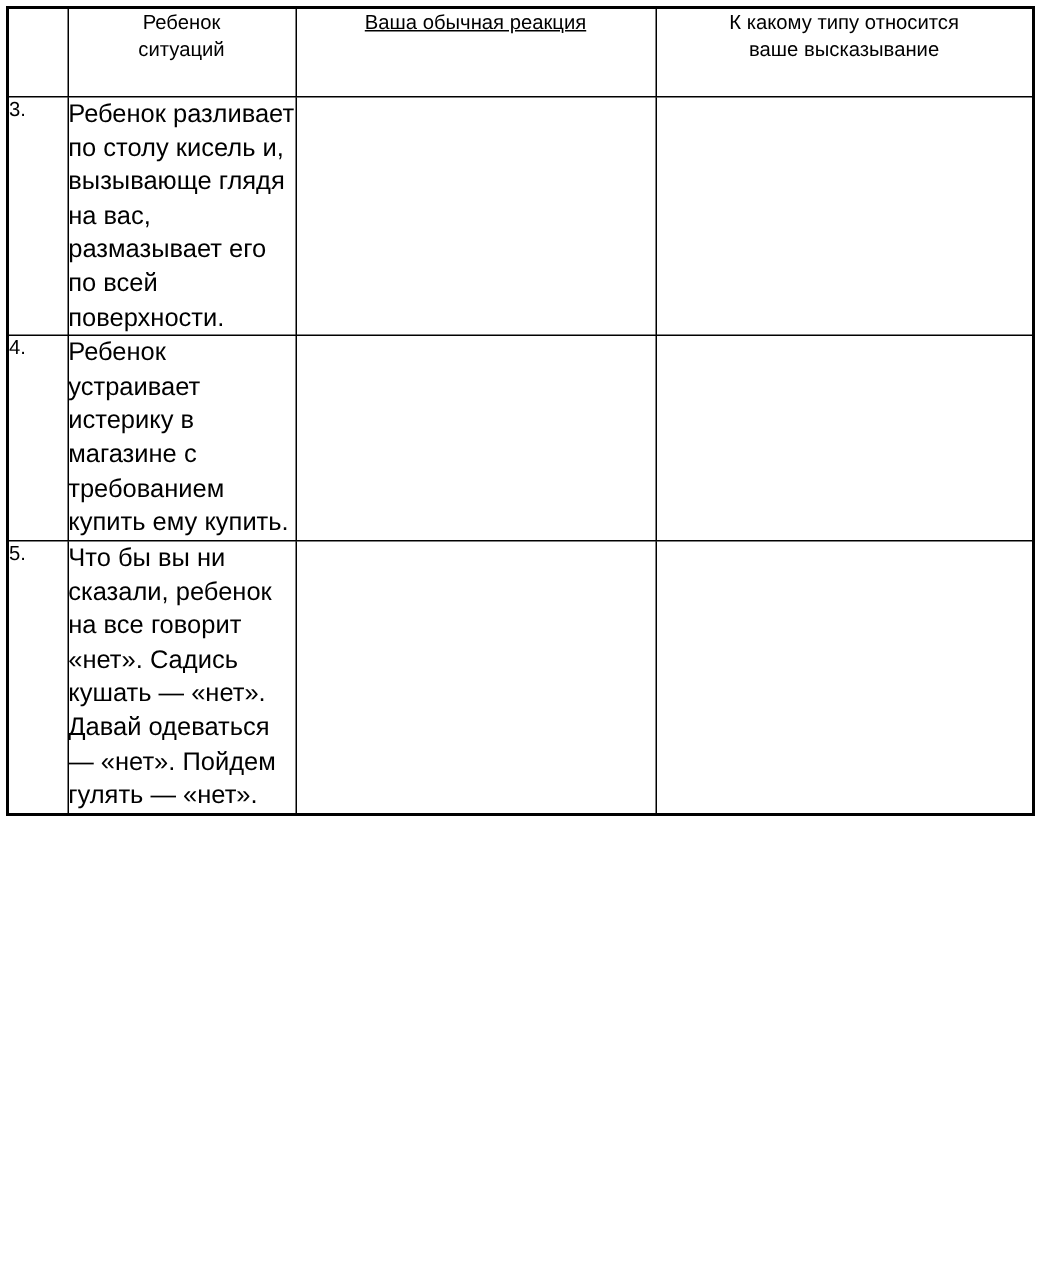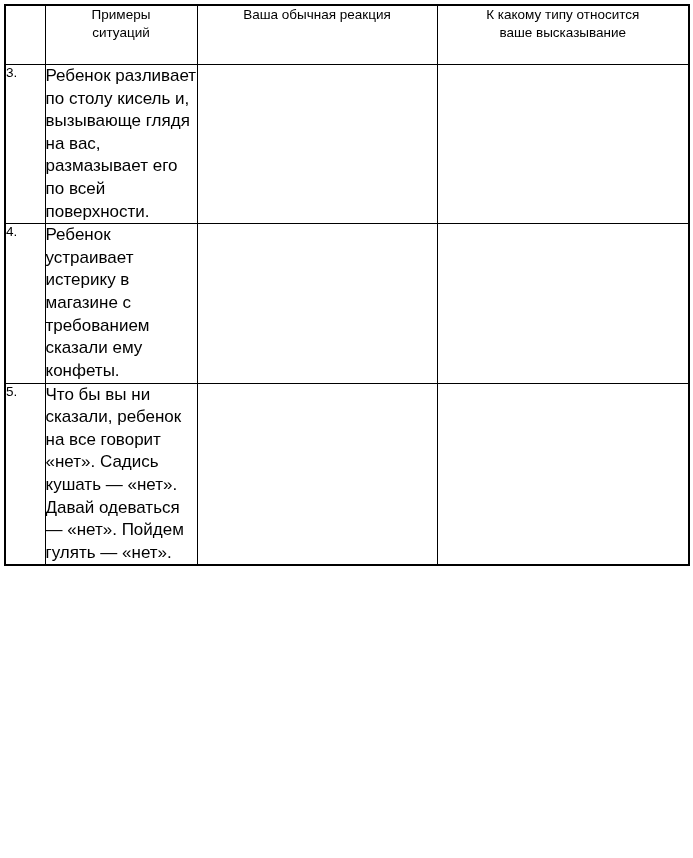--- a/index.html
+++ b/index.html
@@ -92,23 +92,23 @@
   <table class="worksheet">
     <colgroup>
       <col class="c-num">
       <col class="c-sit">
       <col class="c-reac">
       <col class="c-type">
     </colgroup>
     <thead>
       <tr>
         <th class="hdr-empty"></th>
-        <th class="hdr-cell"><span class="wrap" style="white-space:pre-line;">Примеры
+        <th class="hdr-cell"><span class="wrap" style="white-space:pre-line;">Ребенок
 ситуаций</span></th>
-        <th class="hdr-cell"><span class="wrap" style="white-space:pre-line;">Ваша обычная реакция</span></th>
+        <th class="hdr-cell"><span class="wrap" style="white-space:pre-line;text-decoration:underline;">Ваша обычная реакция</span></th>
         <th class="hdr-cell"><span class="wrap" style="white-space:pre-line;margin-top:32px;">К какому типу относится
 ваше высказывание</span></th>
       </tr>
     </thead>
     <tbody>
 
       <tr class="row-3">
         <td class="num-cell">3.</td>
         <td class="sit-cell">
           <p>Ребенок разливает по столу кисель и, вызывающе глядя на вас, размазывает его по всей поверхности.</p>
@@ -139,21 +139,21 @@
             <span class="dline"></span>
             <span class="dline"></span>
             <span class="dline"></span>
           </span>
         </td>
       </tr>
 
       <tr class="row-4">
         <td class="num-cell">4.</td>
         <td class="sit-cell">
-          <p>Ребенок устраивает истерику в магазине с требованием сказали ему конфеты.</p>
+          <p>Ребенок устраивает истерику в магазине с требованием купить ему купить.</p>
         </td>
         <td class="lines-cell">
           <span class="lines">
             <span class="dline"></span>
             <span class="dline"></span>
             <span class="dline"></span>
             <span class="dline"></span>
             <span class="dline"></span>
             <span class="dline"></span>
             <span class="dline"></span>

